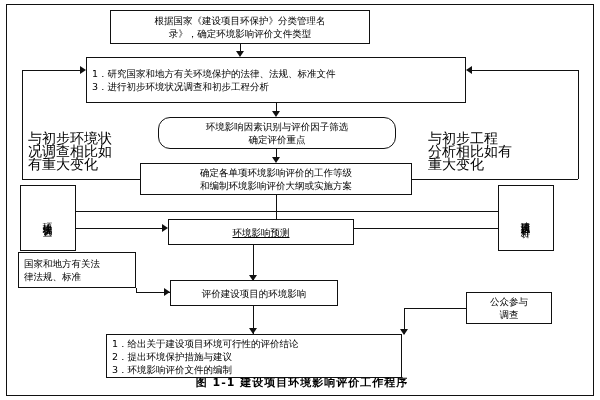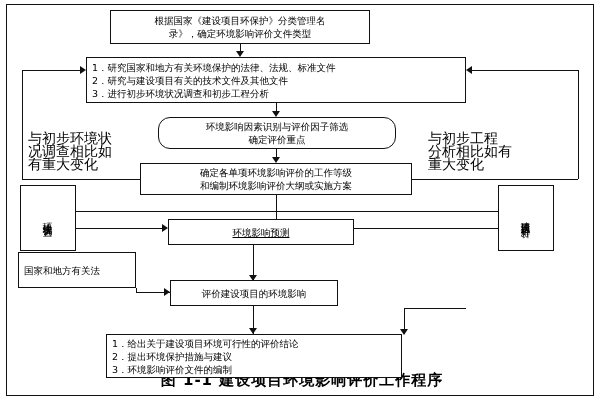--- a/index.html
+++ b/index.html
@@ -93,21 +93,21 @@
     white-space: nowrap;
     z-index: 3;
     background: #fff;
   }
   .caption {
     position: absolute;
     left: 4px;
     right: 0;
     bottom: 10px;
     text-align: center;
-    font-size: 15px;
+    font-size: 11px;
     font-weight: bold;
     letter-spacing: 1px;
     color: #000;
   }
 </style>
 </head>
 <body>
 
 <div id="page">
   <div class="frame"></div>
@@ -115,21 +115,20 @@
   <div class="node center pad" style="left:110px; top:10px; width:260px; height:34px;">
     <div class="line">根据国家《建设项目环保护》分类管理名</div>
     <div class="line">录》，确定环境影响评价文件类型</div>
   </div>
 
   <div class="conn v" style="left:240px; top:44px; height:9px;"></div>
   <div class="arrow down" style="left:236px; top:51px;"></div>
 
   <div class="node pad" style="left:86px; top:57px; width:380px; height:46px;">
     <div class="line">1．研究国家和地方有关环境保护的法律、法规、标准文件</div>
-    <div class="line">2．研究与建设项目有关的技术文件及其他文件</div>
     <div class="line">3．进行初步环境状况调查和初步工程分析</div>
   </div>
 
   <div class="conn v" style="left:276px; top:103px; height:10px;"></div>
   <div class="arrow down" style="left:272px; top:111px;"></div>
 
   <div class="node center pad" style="left:158px; top:117px; width:238px; height:32px;border-radius:12px;">
     <div class="line">环境影响因素识别与评价因子筛选</div>
     <div class="line">确定评价重点</div>
   </div>
@@ -184,30 +183,35 @@
   <div class="conn h" style="left:76px; top:228px; width:86px;"></div>
   <div class="arrow right" style="left:162px; top:224px;"></div>
   <div class="conn h" style="left:344px; top:228px; width:154px;"></div>
   <div class="arrow left" style="left:338px; top:224px;"></div>
 
   <div class="conn v" style="left:253px; top:241px; height:40px;"></div>
   <div class="arrow down" style="left:249px; top:275px;"></div>
 
   <div class="node pad" style="left:18px; top:252px; width:118px; height:36px;">
     <div class="line">国家和地方有关法</div>
+    <div class="line">律法规、标准</div>
   </div>
 
   <div class="conn h" style="left:136px; top:292px; width:34px;"></div>
   <div class="conn v" style="left:136px; top:288px; height:4px;"></div>
   <div class="arrow right" style="left:164px; top:288px;"></div>
 
   <div class="node center pad" style="left:170px; top:280px; width:168px; height:26px;">
     <div class="line">评价建设项目的环境影响</div>
   </div>
 
+  <div class="node center pad" style="left:466px; top:292px; width:86px; height:32px;">
+    <div class="line">公众参与</div>
+    <div class="line">调查</div>
+  </div>
 
   <div class="conn v" style="left:466px; top:308px; height:0px;"></div>
   <div class="conn h" style="left:404px; top:308px; width:62px;"></div>
   <div class="conn v" style="left:404px; top:308px; height:26px;"></div>
   <div class="arrow down" style="left:400px; top:329px;"></div>
 
   <div class="conn v" style="left:253px; top:306px; height:28px;"></div>
   <div class="arrow down" style="left:249px; top:328px;"></div>
 
   <div class="node pad" style="left:106px; top:334px; width:296px; height:44px;">

